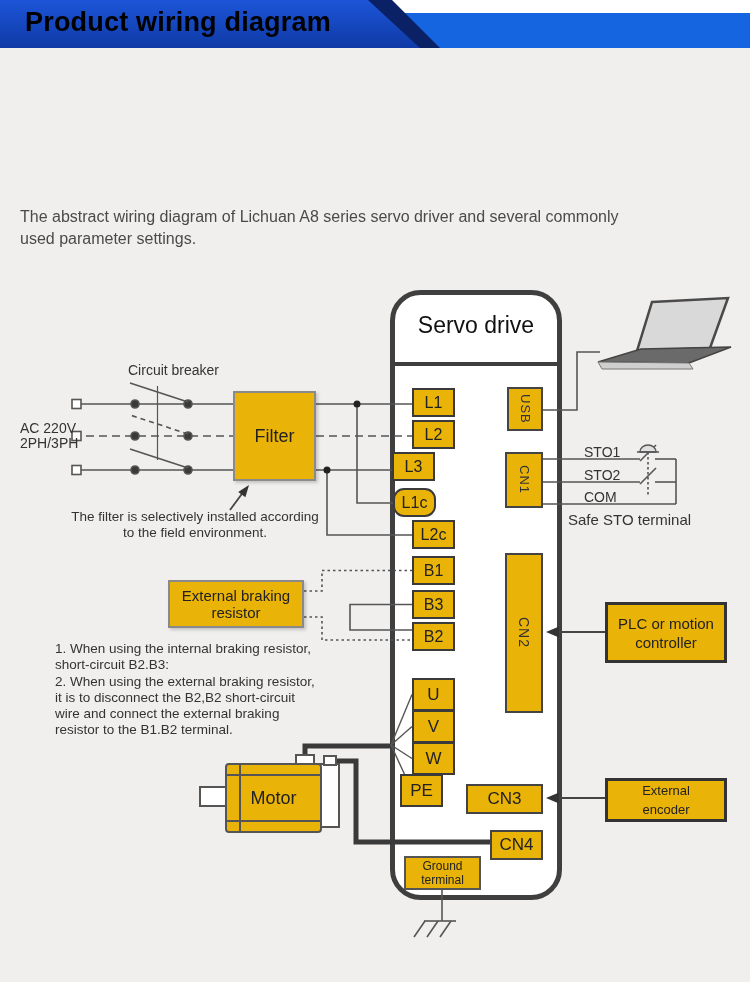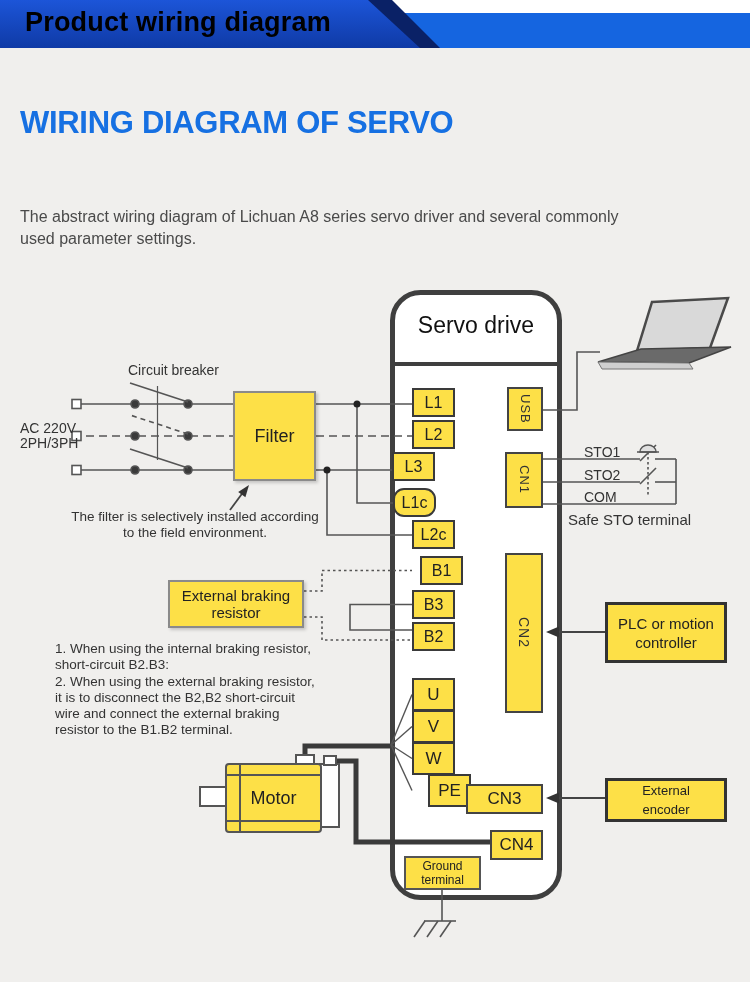--- a/index.html
+++ b/index.html
@@ -32,21 +32,21 @@
     top:103px;left:20px;width:620px;z-index:2;
     color:#1670e2;font-size:31px;font-weight:bold;line-height:39px;letter-spacing:-0.3px;
   }
   .intro{
     top:206px;left:20px;width:700px;
     color:#4a4a4a;font-size:16px;line-height:22px;white-space:pre-line;
   }
   
   .svg-layer{top:0;left:0;z-index:5;}
   .dbox{
-    box-sizing:border-box;background:#fde047;border:2px solid #3a3a3a;
+    box-sizing:border-box;background:#eab308;border:2px solid #3a3a3a;
     display:flex;align-items:center;justify-content:center;text-align:center;
     z-index:6;color:#222;
   }
   .soft{border:2px solid #8a8a8a;box-shadow:2px 2px 3px rgba(0,0,0,0.18);}
   .thick{border:3px solid #333;text-align:center;}
   .term{width:43px;height:29px;font-size:16px;}
   .mterm{width:43px;height:33px;font-size:17px;}
   .conn{font-size:13px;letter-spacing:1px;color:#333;}
   .vtext{writing-mode:vertical-rl;}
   .lbl{z-index:6;color:#333;font-size:14px;white-space:pre-line;}
@@ -58,21 +58,20 @@
 
 <div class="page">
 
   <div class="abs banner-white"></div>
   <div class="abs banner-bar"></div>
   <div class="abs banner-shape"></div>
   <div class="abs banner-wedge"></div>
   <div class="abs banner-title">Product wiring diagram</div>
 
   <div class="abs main-heading">
-    <div>WIRING DIAGRAM OF SERVO</div>
   </div>
   <div class="abs intro">The abstract wiring diagram of Lichuan A8 series servo driver and several commonly
 used parameter settings.</div>
 
   <svg class="abs svg-layer" width="750" height="982" viewBox="0 0 750 982">
 
     <g>
       <rect x="392.5" y="292.5" width="167" height="605" rx="28" fill="#ffffff" stroke="#3f3f3f" stroke-width="5"></rect>
       <line x1="392" y1="364" x2="560" y2="364" stroke="#3f3f3f" stroke-width="4"></line>
     </g>
@@ -204,28 +203,28 @@
     <div class="motor-line" style="left:0;top:55px;width:93px;height:1.5px;"></div>
   </div>
 
   <div class="abs center" style="top:312px;left:396px;width:160px;font-size:23px;color:#111;z-index:6;">Servo drive</div>
 
   <div class="abs dbox term" style="top:388px;left:412px;">L1</div>
   <div class="abs dbox term" style="top:420px;left:412px;">L2</div>
   <div class="abs dbox term" style="top:452px;left:392px;">L3</div>
   <div class="abs dbox term" style="top:488px;left:393px;border-radius:11px;">L1c</div>
   <div class="abs dbox term" style="top:520px;left:412px;">L2c</div>
-  <div class="abs dbox term" style="top:556px;left:412px;margin-left:8px;">B1</div>
+  <div class="abs dbox term" style="top:556px;left:412px;">B1</div>
   <div class="abs dbox term" style="top:590px;left:412px;">B3</div>
   <div class="abs dbox term" style="top:622px;left:412px;">B2</div>
 
   <div class="abs dbox mterm" style="top:678px;left:412px;">U</div>
   <div class="abs dbox mterm" style="top:710px;left:412px;">V</div>
   <div class="abs dbox mterm" style="top:742px;left:412px;">W</div>
-  <div class="abs dbox mterm" style="top:774px;left:428px;">PE</div>
+  <div class="abs dbox mterm" style="top:774px;left:400px;">PE</div>
 
   <div class="abs dbox conn" style="top:387px;left:507px;width:36px;height:44px;border-color:#444;">
     <span class="vtext">USB</span>
   </div>
   <div class="abs dbox conn" style="top:452px;left:505px;width:38px;height:56px;border-color:#444;">
     <span class="vtext">CN1</span>
   </div>
   <div class="abs dbox conn" style="top:553px;left:505px;width:38px;height:160px;border-color:#444;font-size:14px;">
     <span class="vtext">CN2</span>
   </div>

